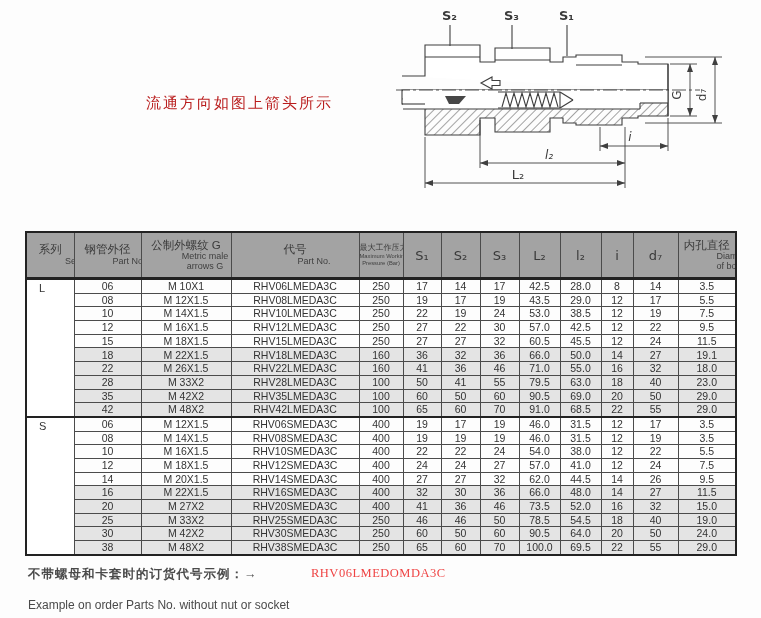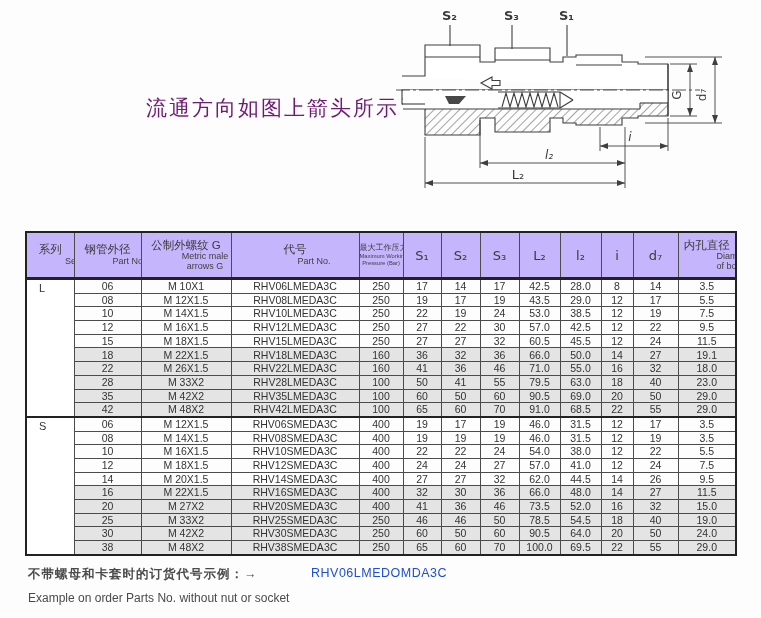--- a/index.html
+++ b/index.html
@@ -4,49 +4,49 @@
 <style>
   html,body{margin:0;padding:0;}
   body{
     width:761px;height:618px;background:#fdfdfd;position:relative;overflow:hidden;
     font-family:"Liberation Sans",sans-serif;color:#3a3a3a;
   }
   .page{position:absolute;inset:0;border-radius:26px;}
 
   
   .heading{position:absolute;left:146px;top:94px;}
-  .heading .zh{font-size:21px;letter-spacing:2px;color:#701a75;font-weight:500;}
+  .heading .zh{font-size:15px;letter-spacing:2px;color:#b91c1c;font-weight:500;}
   .heading .en{font-size:12.5px;color:#4c4c4c;margin-top:4px;}
 
   
   .diagram{position:absolute;left:0;top:0;width:761px;height:218px;}
   svg text{font-family:"DejaVu Sans",sans-serif;fill:#3a3a3a;}
 
   
   .table-wrap{position:absolute;left:25px;top:231px;}
   table{border-collapse:collapse;table-layout:fixed;width:710px;border:2px solid #222;}
   th,td{border:1px solid #4b4b4b;overflow:hidden;white-space:nowrap;}
-  thead th{background:#c4b5fd;height:44px;vertical-align:middle;text-align:center;
+  thead th{background:#a3a3a3;height:44px;vertical-align:middle;text-align:center;
            border-bottom:3px solid #222;font-weight:400;padding:0;}
   .h-zh{font-size:11.5px;line-height:1.15;}
   .h-en{font-size:9px;line-height:1.1;color:#3f3f3f;margin-left:38px;}
   .h-zh-sm{font-size:8px;line-height:1.2;}
   .h-en-xs{font-size:5.8px;line-height:1.25;color:#3f3f3f;}
   .h-sym{font-size:13px;font-family:"DejaVu Sans",sans-serif;}
   tbody td{height:12.7px;padding:0;font-size:10.5px;text-align:center;line-height:1;color:#333;}
   tbody tr.shade td{background:#e4e4e4;}
   tbody td.series{background:#fff;vertical-align:top;text-align:left;padding:3px 0 0 12px;font-size:11px;}
   tbody tr.sub-start td{border-top:1.5px solid #2d2d2d;}
   tbody tr.group-start td{border-top:2.5px solid #222;}
 
   
   .footer{position:absolute;left:28px;top:566px;width:700px;font-size:12.5px;color:#4a4a4a;}
   .footer .zh{letter-spacing:1px;font-weight:bold;}
-  .footer .en{font-size:12px;margin-top:8px;}
-  .footer .pn{position:absolute;left:283px;top:0;letter-spacing:0.5px;color:#1d4ed8;}
+  .footer .en{font-size:12px;margin-top:15px;}
+  .footer .pn{position:absolute;left:283px;top:0;letter-spacing:0.5px;color:#ef4444;font-family:Liberation Serif, serif;}
 </style>
 </head>
 <body>
 
 <div class="page">
 
   <svg class="diagram" viewBox="0 0 761 218">
     <defs>
       <pattern id="hatch" patternUnits="userSpaceOnUse" width="6" height="6" patternTransform="rotate(45)">
         <line x1="0" y1="0" x2="0" y2="6" stroke="#4a4a4a" stroke-width="1"></line>

